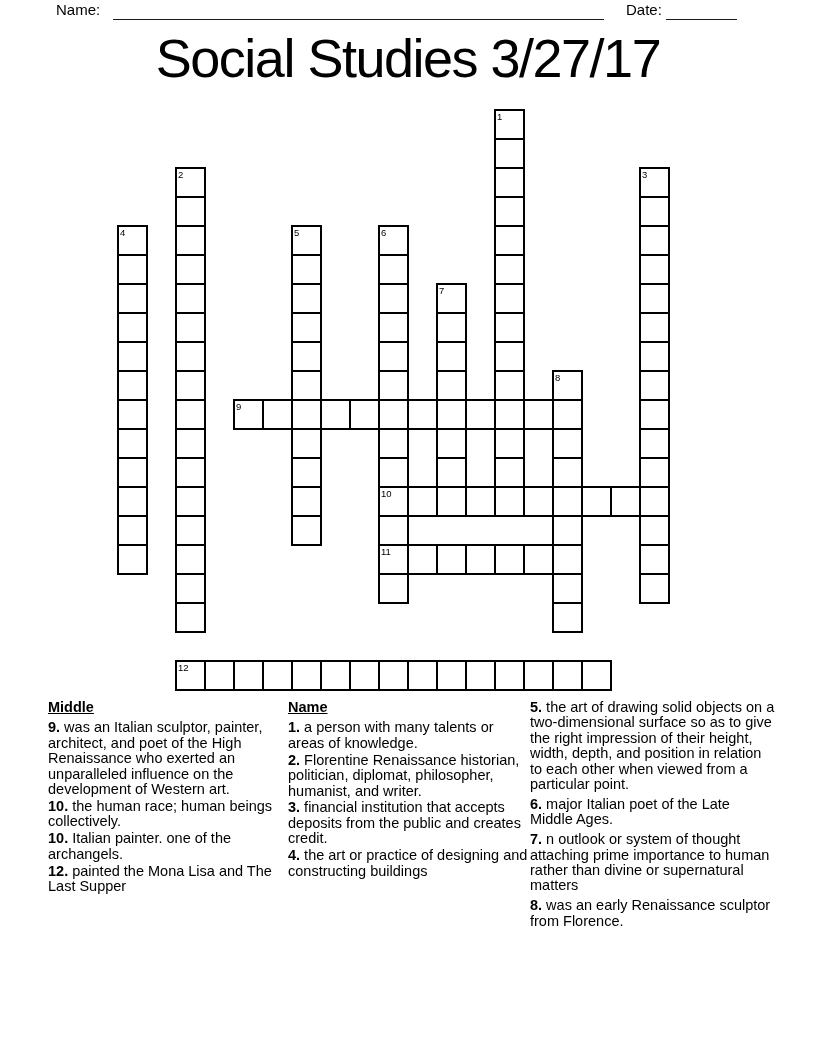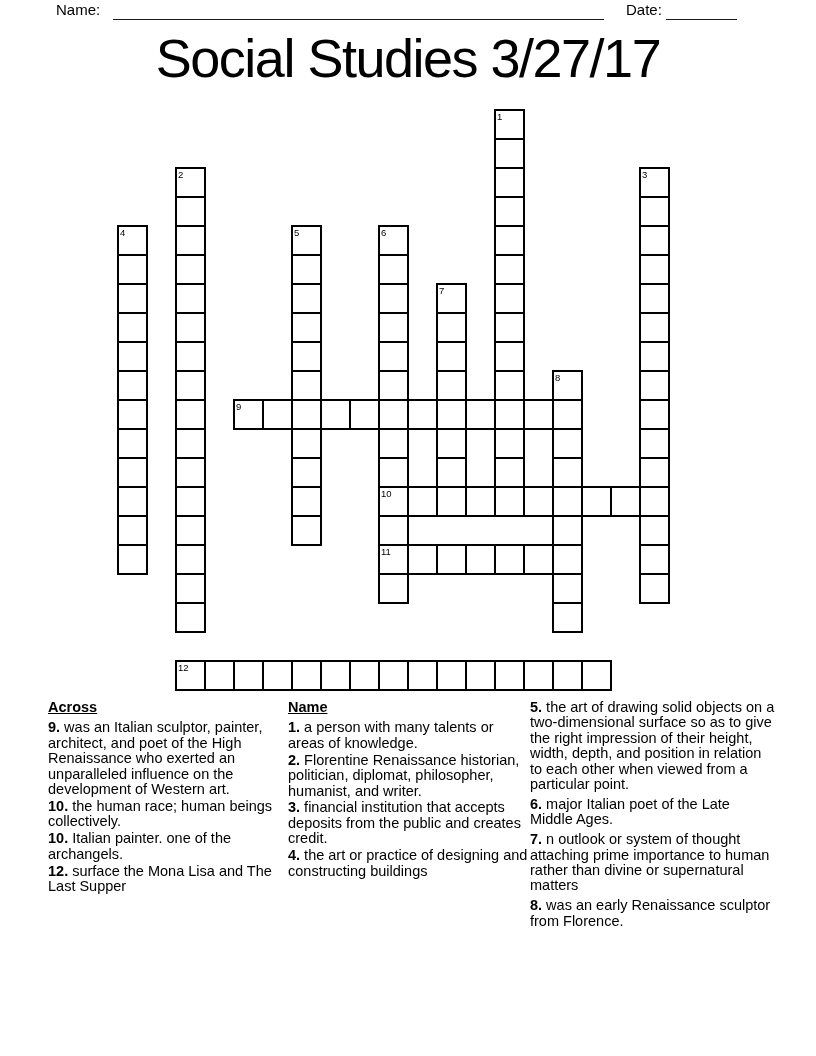--- a/index.html
+++ b/index.html
@@ -202,26 +202,26 @@
       <div class="cell" style="left: 407px; top: 660px;"></div>
       <div class="cell" style="left: 436px; top: 660px;"></div>
       <div class="cell" style="left: 465px; top: 660px;"></div>
       <div class="cell" style="left: 494px; top: 660px;"></div>
       <div class="cell" style="left: 523px; top: 660px;"></div>
       <div class="cell" style="left: 552px; top: 660px;"></div>
       <div class="cell" style="left: 581px; top: 660px;"></div>
     </div>
 
   <div class="clues col-across">
-    <div class="clue-header">Across</div>
+    <div class="clue-header">Middle</div>
     <div>
         <p class="clue"><b class="cnum">9.</b><span> was an Italian sculptor, painter, architect, and poet of the High Renaissance who exerted an unparalleled influence on the development of Western art.</span></p>
         <p class="clue"><b class="cnum">10.</b><span> the human race; human beings collectively.</span></p>
         <p class="clue"><b class="cnum">10.</b><span> Italian painter. one of the archangels.</span></p>
-        <p class="clue"><b class="cnum">12.</b><span> surface the Mona Lisa and The Last Supper</span></p>
+        <p class="clue"><b class="cnum">12.</b><span> painted the Mona Lisa and The Last Supper</span></p>
       </div>
   </div>
 
   <div class="clues col-down1">
     <div class="clue-header">Name</div>
     <div>
         <p class="clue"><b class="cnum">1.</b><span> a person with many talents or areas of knowledge.</span></p>
         <p class="clue"><b class="cnum">2.</b><span> Florentine Renaissance historian, politician, diplomat, philosopher, humanist, and writer.</span></p>
         <p class="clue"><b class="cnum">3.</b><span> financial institution that accepts deposits from the public and creates credit.</span></p>
         <p class="clue"><b class="cnum">4.</b><span> the art or practice of designing and constructing buildings</span></p>

